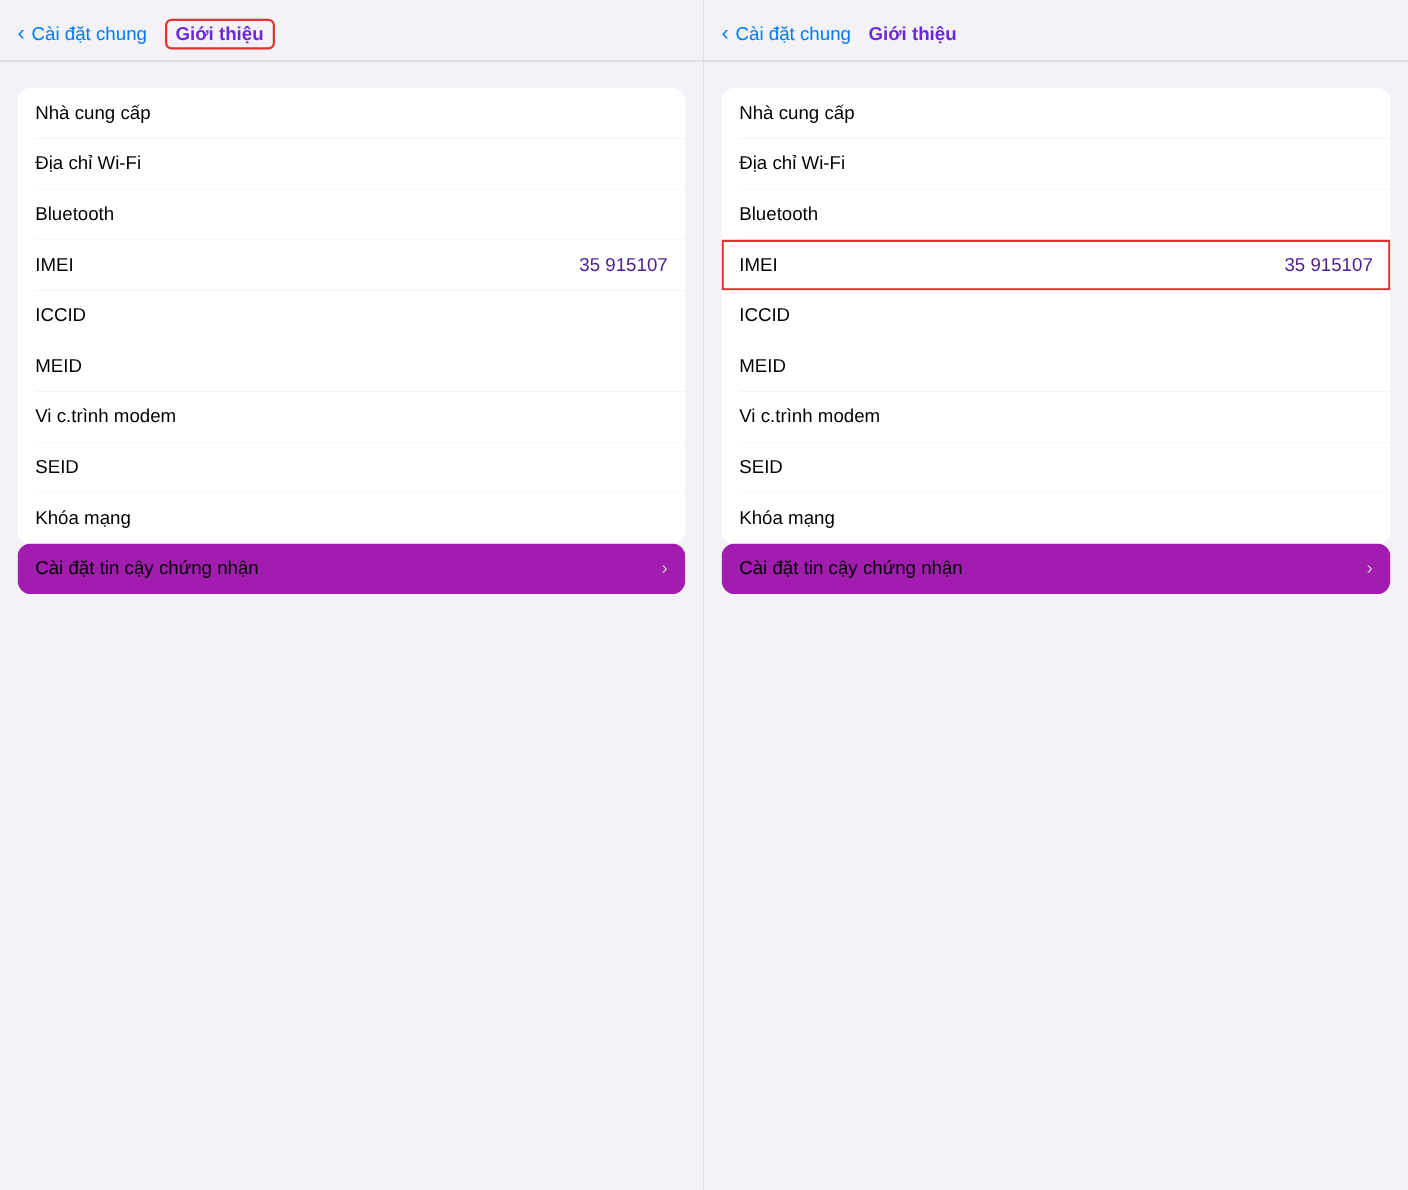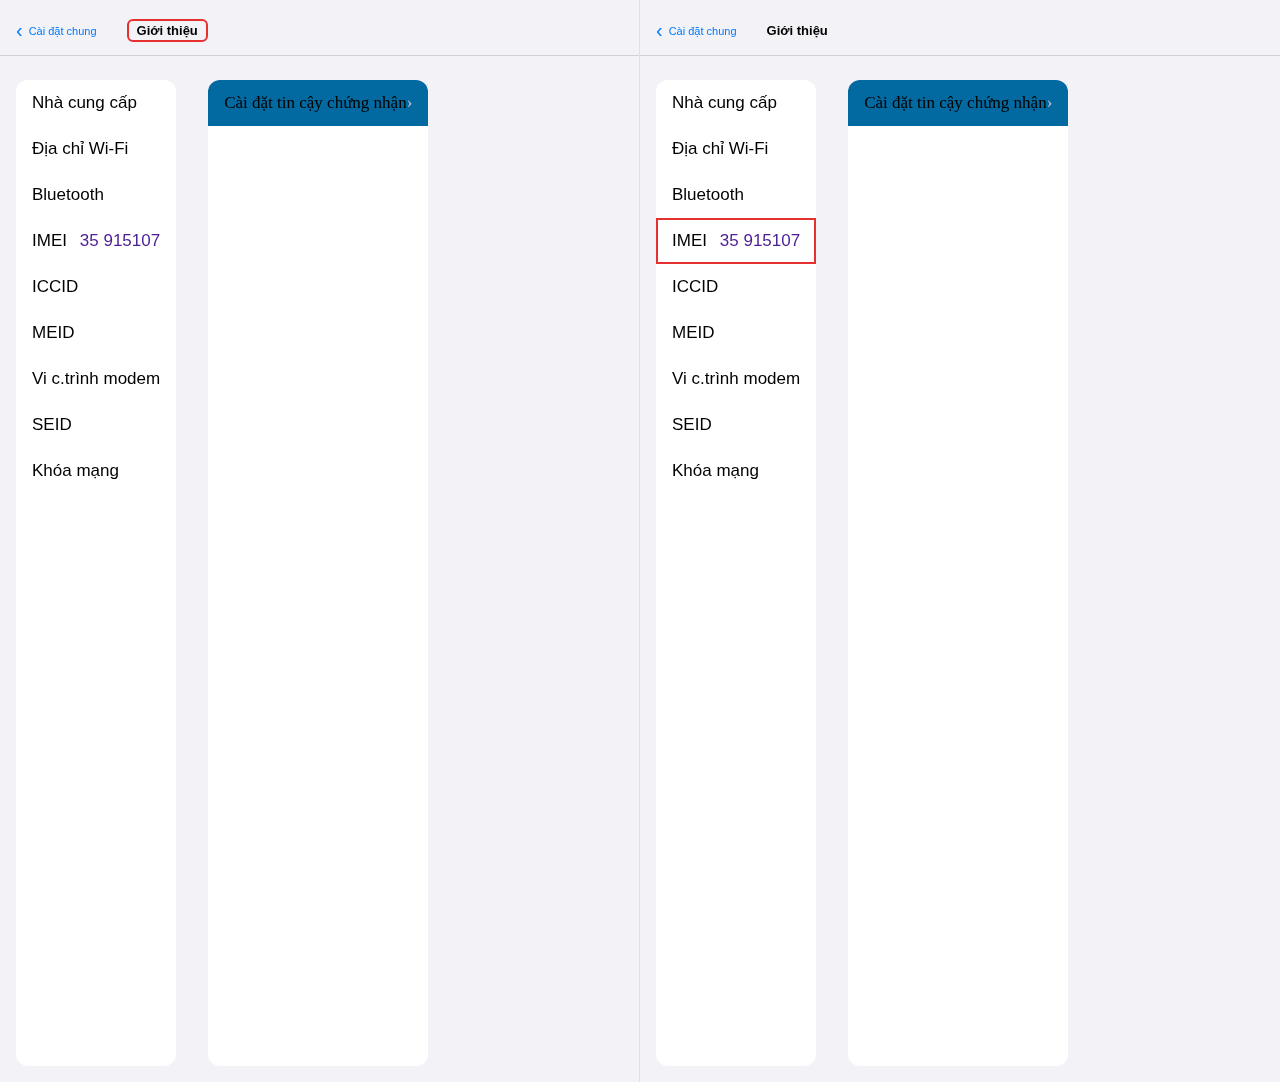--- a/index.html
+++ b/index.html
@@ -47,44 +47,44 @@
       cursor: pointer;
     }
 
     .back-chevron {
       font-size: 20px;
       color: #007aff;
       margin-right: 2px;
     }
 
     .back-label {
-      font-size: 11px;
+      font-size: 17px;
       color: #007aff;
     }
 
     .page-title {
-      font-size: 13px;
+      font-size: 17px;
       font-weight: 600;
-      color: #000000;
-      margin-left: 24px;
+      color: #6d28d9;
+      margin-left: 10px;
     }
 
     .page-title.highlighted {
       border: 2px solid #e63030;
       padding: 2px 8px;
       border-radius: 6px;
     }
 
     
     .content {
       flex: 1;
       padding: 24px 16px 16px 16px;
       display: flex;
-      flex-direction: row;
-      gap: 32px;
+      flex-direction: column;
+      gap: 0;
     }
 
     
     .list-group {
       background: #fff;
       border-radius: 12px;
       overflow: hidden;
     }
 
     .list-item {
@@ -120,23 +120,22 @@
     .item-value {
       font-size: 17px;
       color: #4c1d95;
     }
 
     .list-item-arrow {
       display: flex;
       align-items: center;
       justify-content: space-between;
       padding: 13px 16px;
-      background: #0369a1;
+      background: #a21caf;
       cursor: pointer;
-      font-family: Liberation Serif, serif;
     }
 
     .arrow-icon {
       color: #c7c7cc;
       font-size: 17px;
     }
   </style>
 </head>
 <body>
 

